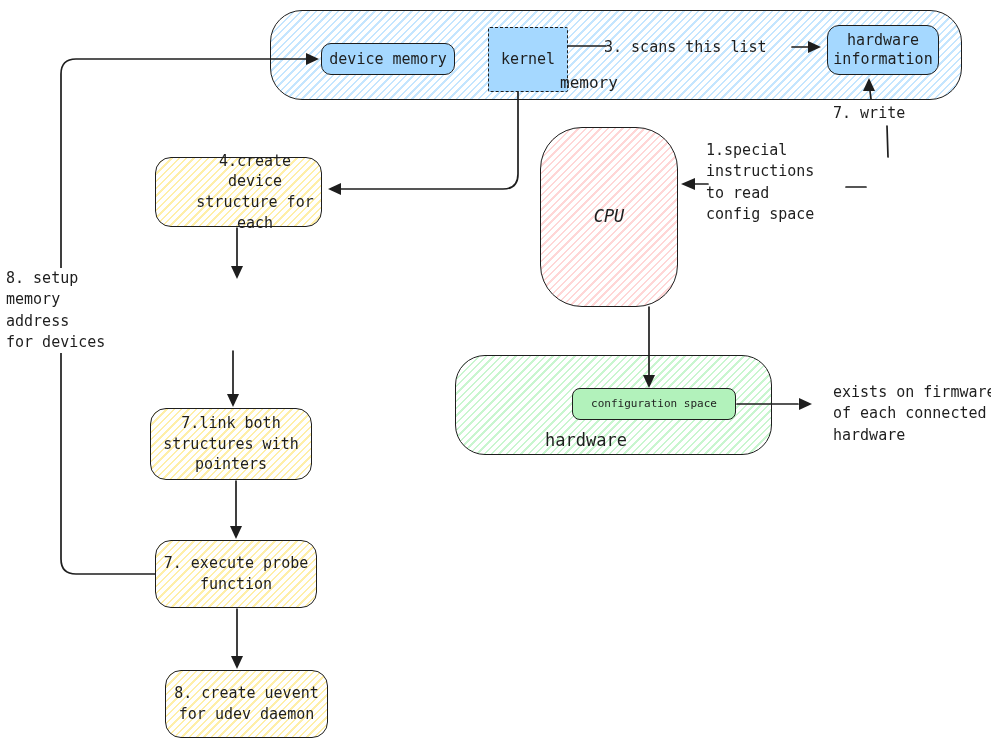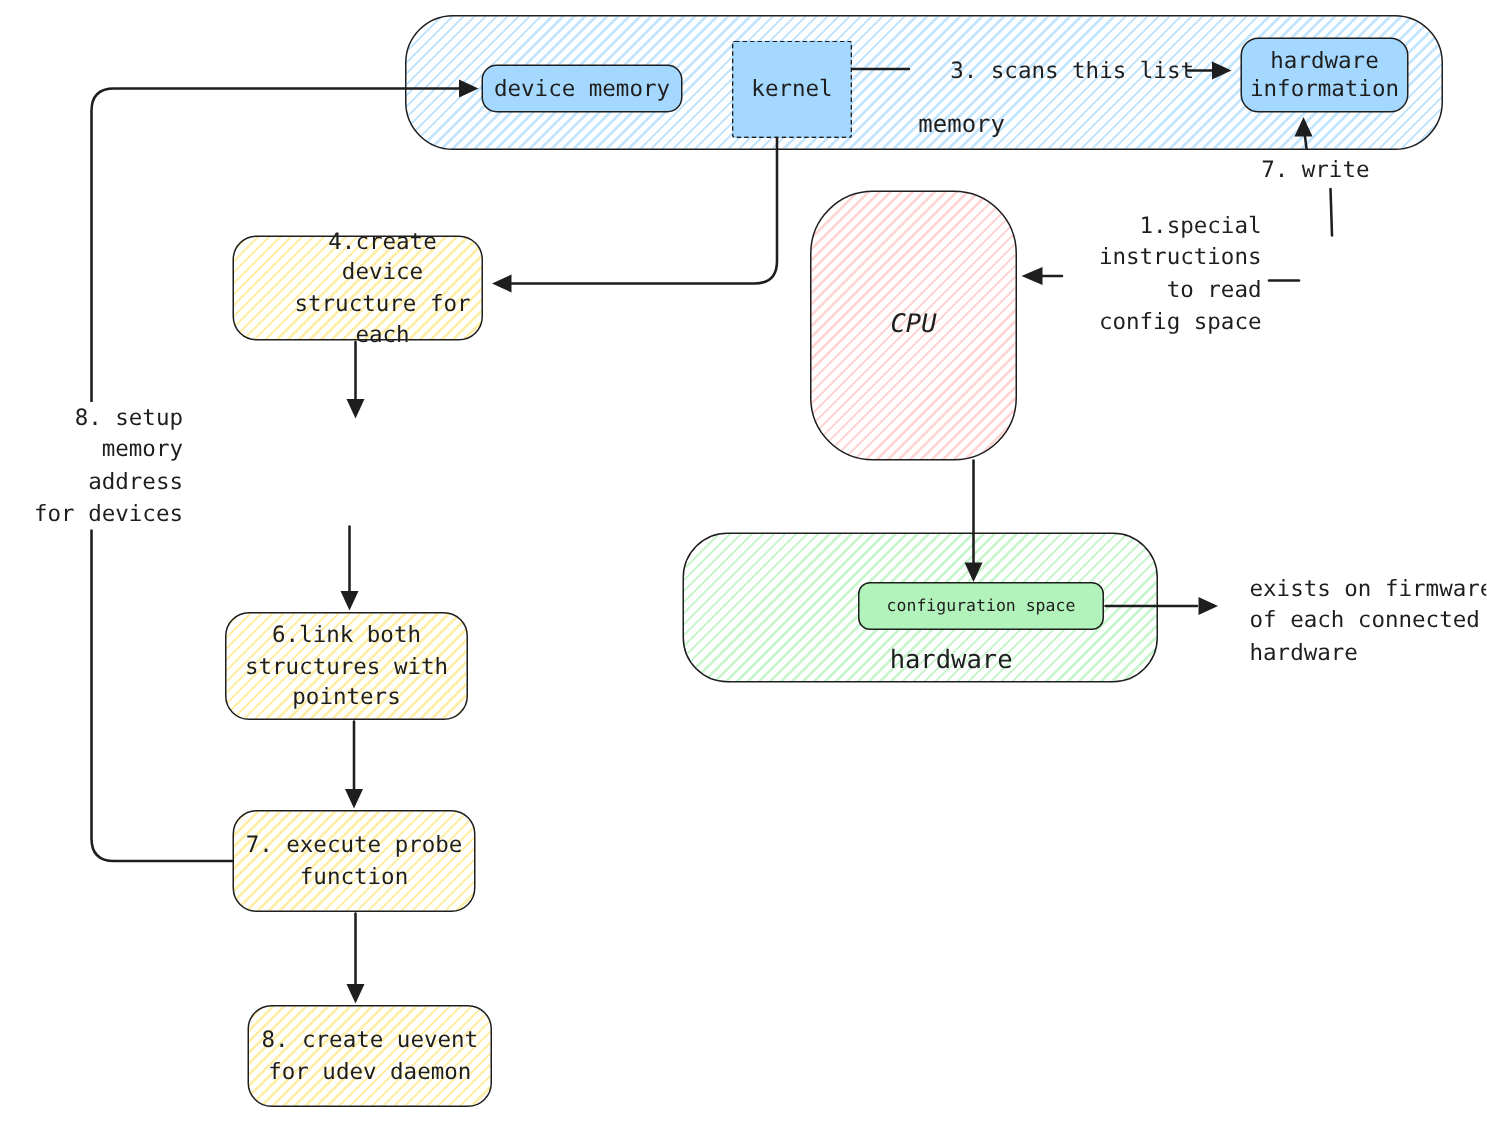--- a/index.html
+++ b/index.html
@@ -6,21 +6,21 @@
   #canvas {
     position:relative; width:991px; height:749px; background:#ffffff;
     font-family:"DejaVu Sans Mono", monospace; color:#1e1e1e; overflow:hidden;
   }
   .box {
     position:absolute; box-sizing:border-box; border:1.6px solid #1e1e1e;
     display:flex; align-items:center; justify-content:center; text-align:center;
     white-space:pre-line; line-height:1.38; font-size:15px; color:#1e1e1e;
   }
   .lbl {
-    position:absolute; white-space:pre-line; text-align:right;
+    position:absolute; white-space:pre-line; text-align:left;
     font-size:15px; line-height:1.42; color:#1e1e1e;
   }
   .hatch-blue   { background-image:repeating-linear-gradient(135deg, rgba(165,216,255,.65) 0 1.7px, rgba(0,0,0,0) 1.7px 5.2px); }
   .hatch-pink   { background-image:repeating-linear-gradient(135deg, rgba(255,201,201,.75) 0 1.7px, rgba(0,0,0,0) 1.7px 5.2px); }
   .hatch-purple { background-image:repeating-linear-gradient(135deg, rgba(238,190,250,.75) 0 1.7px, rgba(0,0,0,0) 1.7px 5.2px); }
   .hatch-green  { background-image:repeating-linear-gradient(135deg, rgba(178,242,187,.70) 0 1.7px, rgba(0,0,0,0) 1.7px 5.2px); }
   .hatch-yellow { background-image:repeating-linear-gradient(135deg, rgba(255,236,153,.85) 0 1.7px, rgba(0,0,0,0) 1.7px 5.2px); }
   .fill-blue  { background-color:#a5d8ff; }
   .fill-green { background-color:#b2f2bb;text-align:right; }
   svg.wires { position:absolute; left:0; top:0; z-index:5; pointer-events:none; }
@@ -46,21 +46,21 @@
 
 
   <div class="box hatch-green" style="left:455px; top:355px; width:317px; height:100px; border-radius:30px;"></div>
   <div class="lbl" style="left:545px; top:428px; width:130px; font-size:17px;">hardware</div>
 
   <div class="box fill-green" style="left:572px; top:388px; width:164px; height:32px; border-radius:8px; font-size:11px; z-index:6;">configuration space</div>
 
   <div class="box hatch-yellow" style="left:155px; top:157px; width:167px; height:70px; border-radius:16px;padding-left:33px;">4.create device
 structure for
 each</div>
-  <div class="box hatch-yellow" style="left:150px; top:408px; width:162px; height:72px; border-radius:16px;">6.link both
+  <div class="box hatch-yellow" style="left:150px; top:408px; width:162px; height:72px; border-radius:16px;">7.link both
 structures with
 pointers</div>
   <div class="box hatch-yellow" style="left:155px; top:540px; width:162px; height:68px; border-radius:16px;">7. execute probe
 function</div>
   <div class="box hatch-yellow" style="left:165px; top:670px; width:163px; height:68px; border-radius:16px;">8. create uevent
 for udev daemon</div>
 
   <svg class="wires" width="991" height="749" viewBox="0 0 991 749" fill="none" stroke="#1e1e1e" stroke-width="1.7" stroke-linecap="round">
 
     <path d="M155,574 H76 Q61,574 61,559 V74 Q61,59 76,59 H306"></path>

